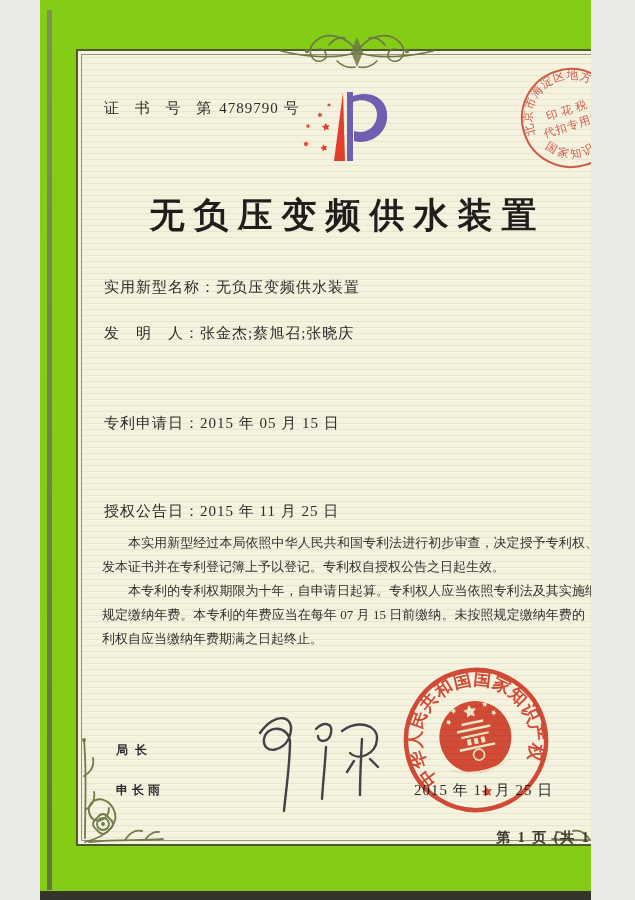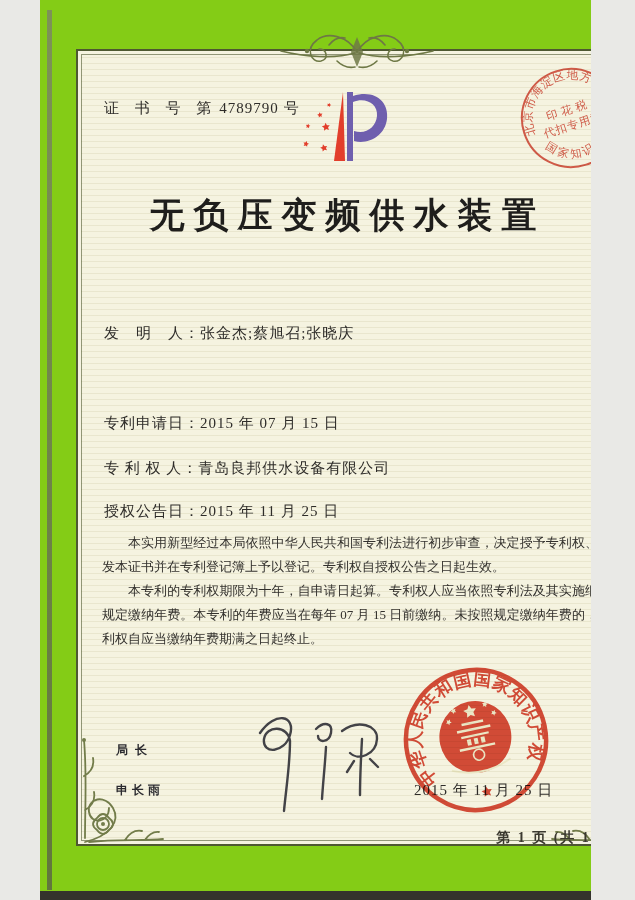--- a/index.html
+++ b/index.html
@@ -142,28 +142,28 @@
       <text font-size="11.5" letter-spacing="2.8" font-family="'Liberation Serif','DejaVu Serif',serif">
         <textPath href="#taxBot" startOffset="4">国家知识产权局</textPath>
       </text>
       <text x="55" y="50" text-anchor="middle" font-size="11.5" letter-spacing="4" font-family="'Liberation Serif','DejaVu Serif',serif">印花税</text>
       <text x="55" y="66" text-anchor="middle" font-size="11.5" letter-spacing="1" font-family="'Liberation Serif','DejaVu Serif',serif">代扣专用章</text>
     </g>
   </svg>
 
   <div class="title">无负压变频供水装置</div>
 
+  <div class="field f0">
+    <span class="flabel">实用新型名称：</span><span class="fvalue">无负压变频供水装置</span>
+  </div>
   <div class="field f1">
     <span class="flabel">发　明　人：</span><span class="fvalue">张金杰;蔡旭召;张晓庆</span>
   </div>
   <div class="field f3">
-    <span class="flabel">专利申请日：</span><span class="fvalue">2015 年 07 月 15 日</span>
-  </div>
-  <div class="field f4">
-    <span class="flabel">专 利 权 人：</span><span class="fvalue">青岛良邦供水设备有限公司</span>
+    <span class="flabel">专利申请日：</span><span class="fvalue">2015 年 05 月 15 日</span>
   </div>
   <div class="field f5">
     <span class="flabel">授权公告日：</span><span class="fvalue">2015 年 11 月 25 日</span>
   </div>
 
   <div class="body-text">
     <p>本实用新型经过本局依照中华人民共和国专利法进行初步审查，决定授予专利权、颁发本证书并在专利登记簿上予以登记。专利权自授权公告之日起生效。</p>
     <p>本专利的专利权期限为十年，自申请日起算。专利权人应当依照专利法及其实施细则规定缴纳年费。本专利的年费应当在每年 07 月 15 日前缴纳。未按照规定缴纳年费的，专利权自应当缴纳年费期满之日起终止。</p>
   </div>
 

